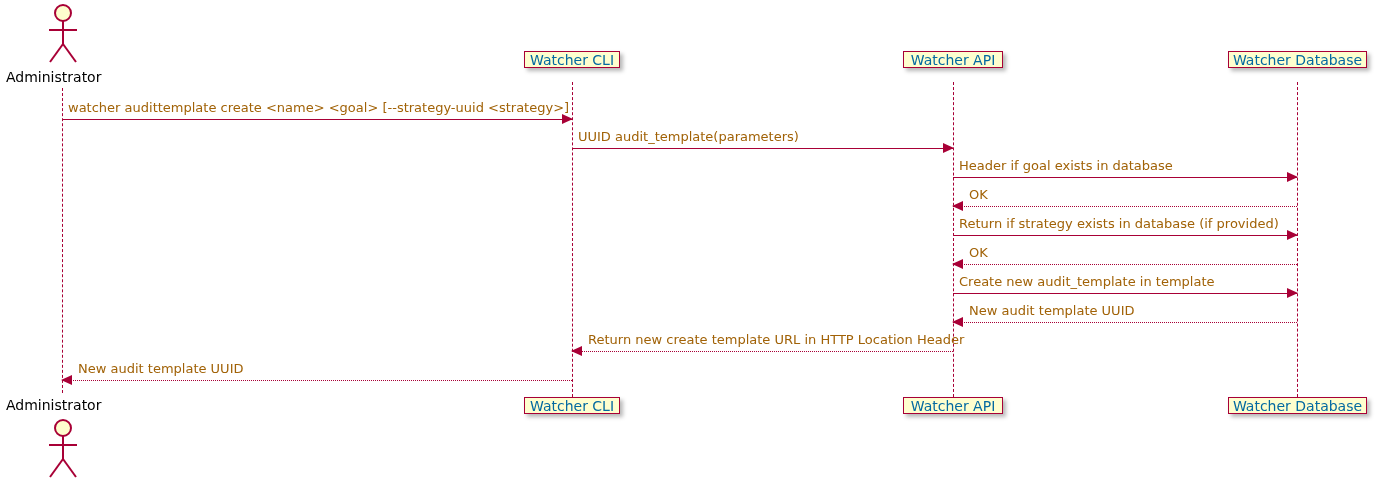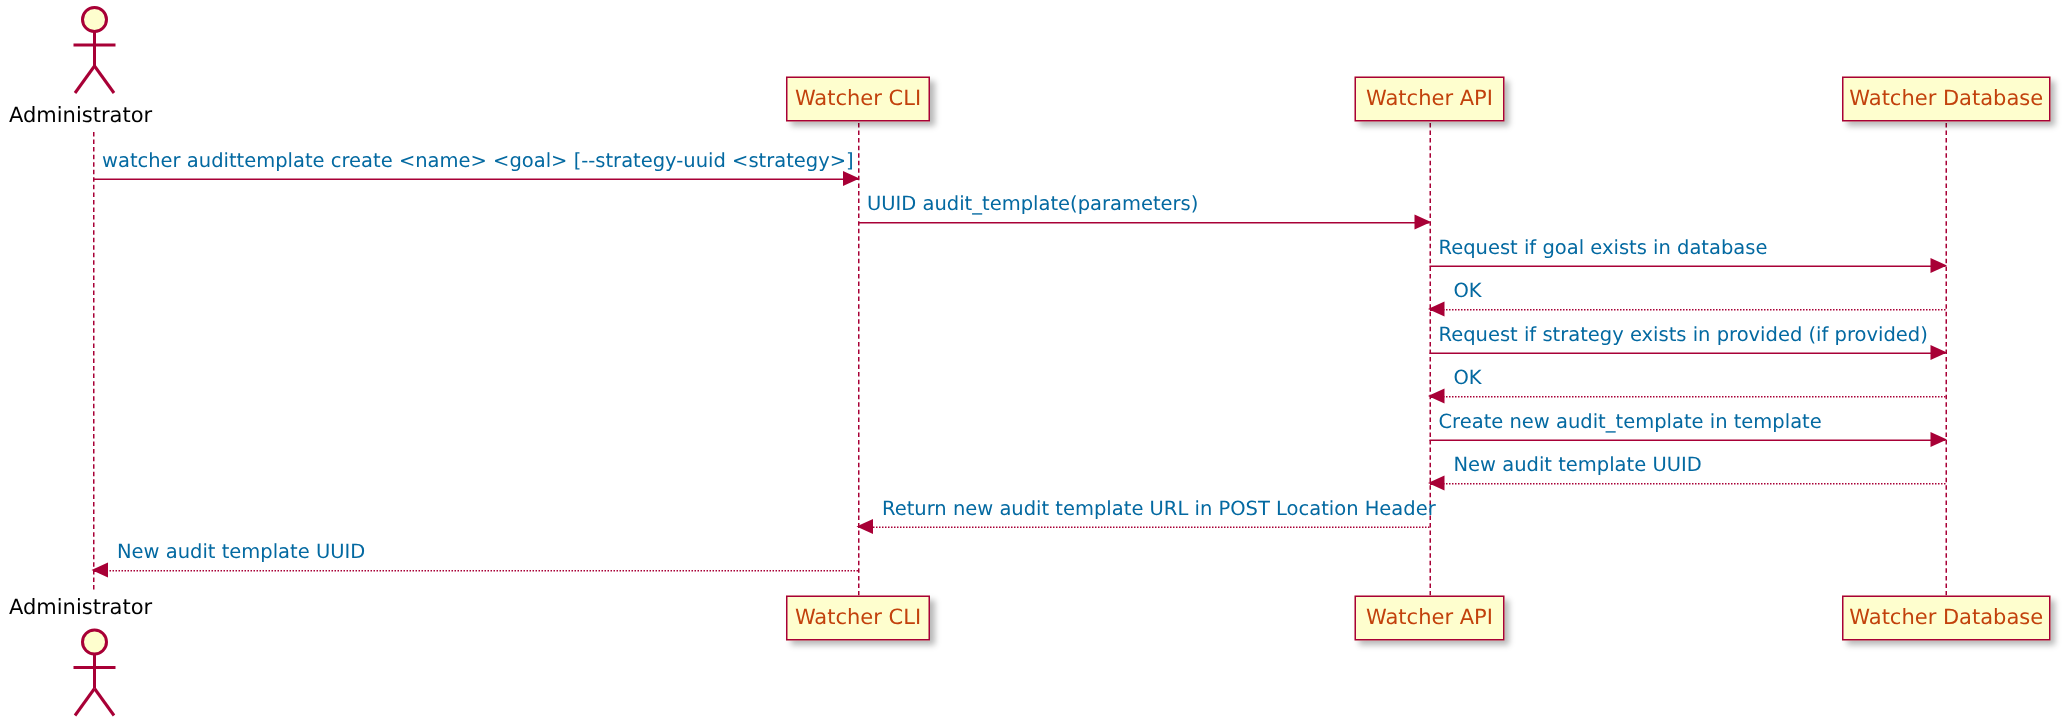--- a/index.html
+++ b/index.html
@@ -27,23 +27,23 @@
   
   .participant {
     position: absolute;
     box-sizing: border-box;
     background: #FEFECE;
     border: 1.5px solid #A80036;
     box-shadow: 3px 3px 4px rgba(0,0,0,0.28);
     display: flex;
     align-items: center;
     justify-content: center;
-    height: 30px;
+    height: 17px;
     font-size: 14px;
-    color: #c2410c;
+    color: #0369a1;
     white-space: nowrap;
   }
   .participant span {
     display: block;
     line-height: 1;
   }
   
   .actor {
     position: absolute;
   }
@@ -84,21 +84,21 @@
   .msg.left .head {
     left: -1px;
     border-top: 5px solid transparent;
     border-bottom: 5px solid transparent;
     border-right: 11px solid #A80036;
   }
   .msg .label {
     position: absolute;
     bottom: 4px;
     font-size: 13px;
-    color: #0369a1;
+    color: #a16207;
     white-space: nowrap;
     line-height: 1.1;
     margin-top: 36px;
   }
   .msg.right .label { left: 6px; }
   .msg.left  .label { left: 16px; }
 </style>
 </head>
 <body>
 
@@ -140,33 +140,33 @@
 
   <div class="msg right" style="left:572px; top:148px; width:381px;">
     <div class="line"></div>
     <div class="head"></div>
     <div class="label">UUID audit_template(parameters)</div>
   </div>
 
   <div class="msg right" style="left:953px; top:177px; width:344px;">
     <div class="line"></div>
     <div class="head"></div>
-    <div class="label">Request if goal exists in database</div>
+    <div class="label">Header if goal exists in database</div>
   </div>
 
   <div class="msg left dotted" style="left:953px; top:206px; width:344px;">
     <div class="line"></div>
     <div class="head"></div>
     <div class="label">OK</div>
   </div>
 
   <div class="msg right" style="left:953px; top:235px; width:344px;">
     <div class="line"></div>
     <div class="head"></div>
-    <div class="label">Request if strategy exists in provided (if provided)</div>
+    <div class="label">Return if strategy exists in database (if provided)</div>
   </div>
 
   <div class="msg left dotted" style="left:953px; top:264px; width:344px;">
     <div class="line"></div>
     <div class="head"></div>
     <div class="label">OK</div>
   </div>
 
   <div class="msg right" style="left:953px; top:293px; width:344px;">
     <div class="line"></div>
@@ -176,21 +176,21 @@
 
   <div class="msg left dotted" style="left:953px; top:322px; width:344px;">
     <div class="line"></div>
     <div class="head"></div>
     <div class="label">New audit template UUID</div>
   </div>
 
   <div class="msg left dotted" style="left:572px; top:351px; width:381px;">
     <div class="line"></div>
     <div class="head"></div>
-    <div class="label">Return new audit template URL in POST Location Header</div>
+    <div class="label">Return new create template URL in HTTP Location Header</div>
   </div>
 
   <div class="msg left dotted" style="left:62px; top:380px; width:510px;">
     <div class="line"></div>
     <div class="head"></div>
     <div class="label">New audit template UUID</div>
   </div>
 
   <div class="participant" style="left:524px; top:397px; width:96px;">
     <span>Watcher CLI</span>

